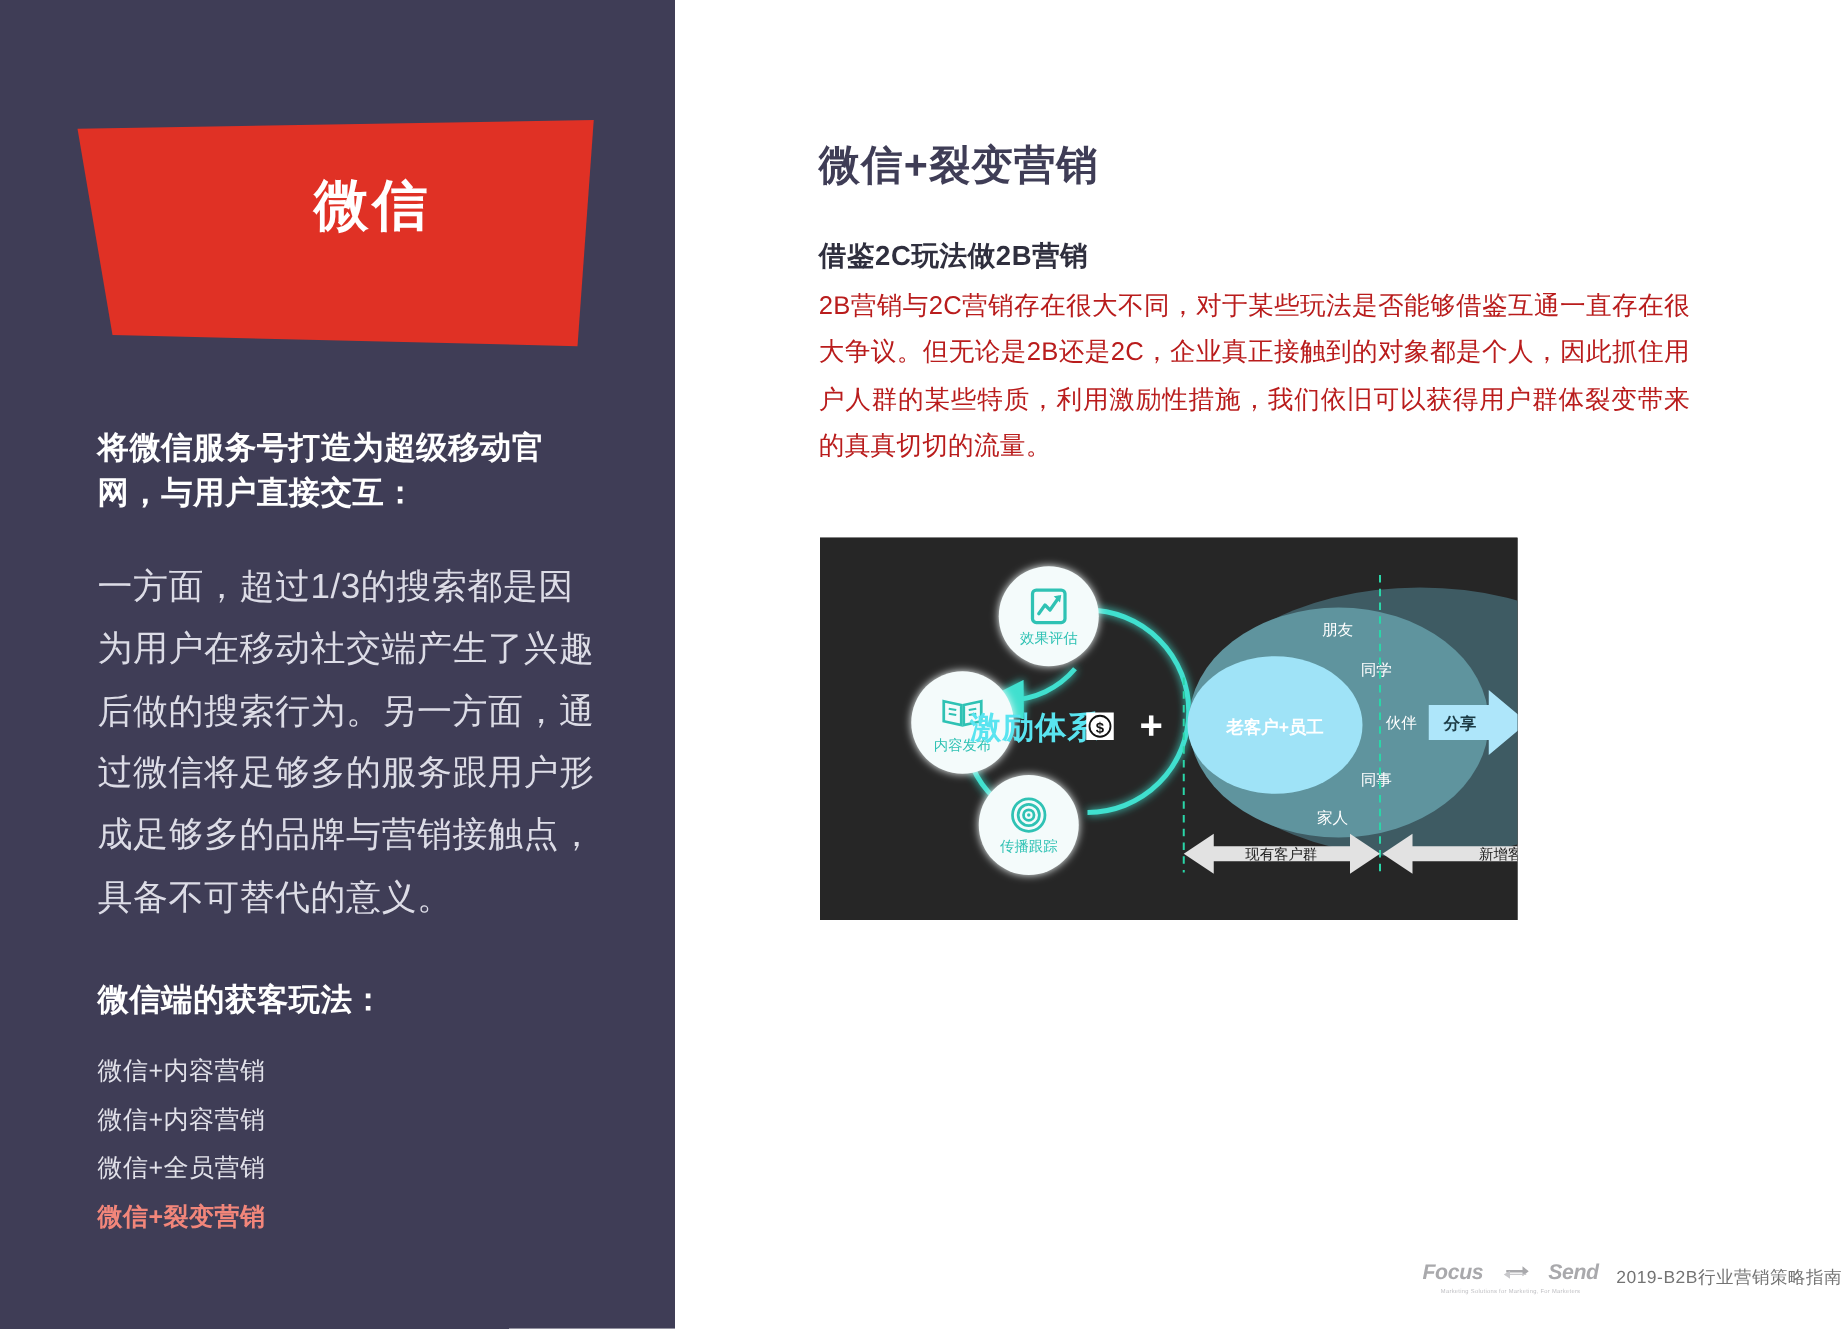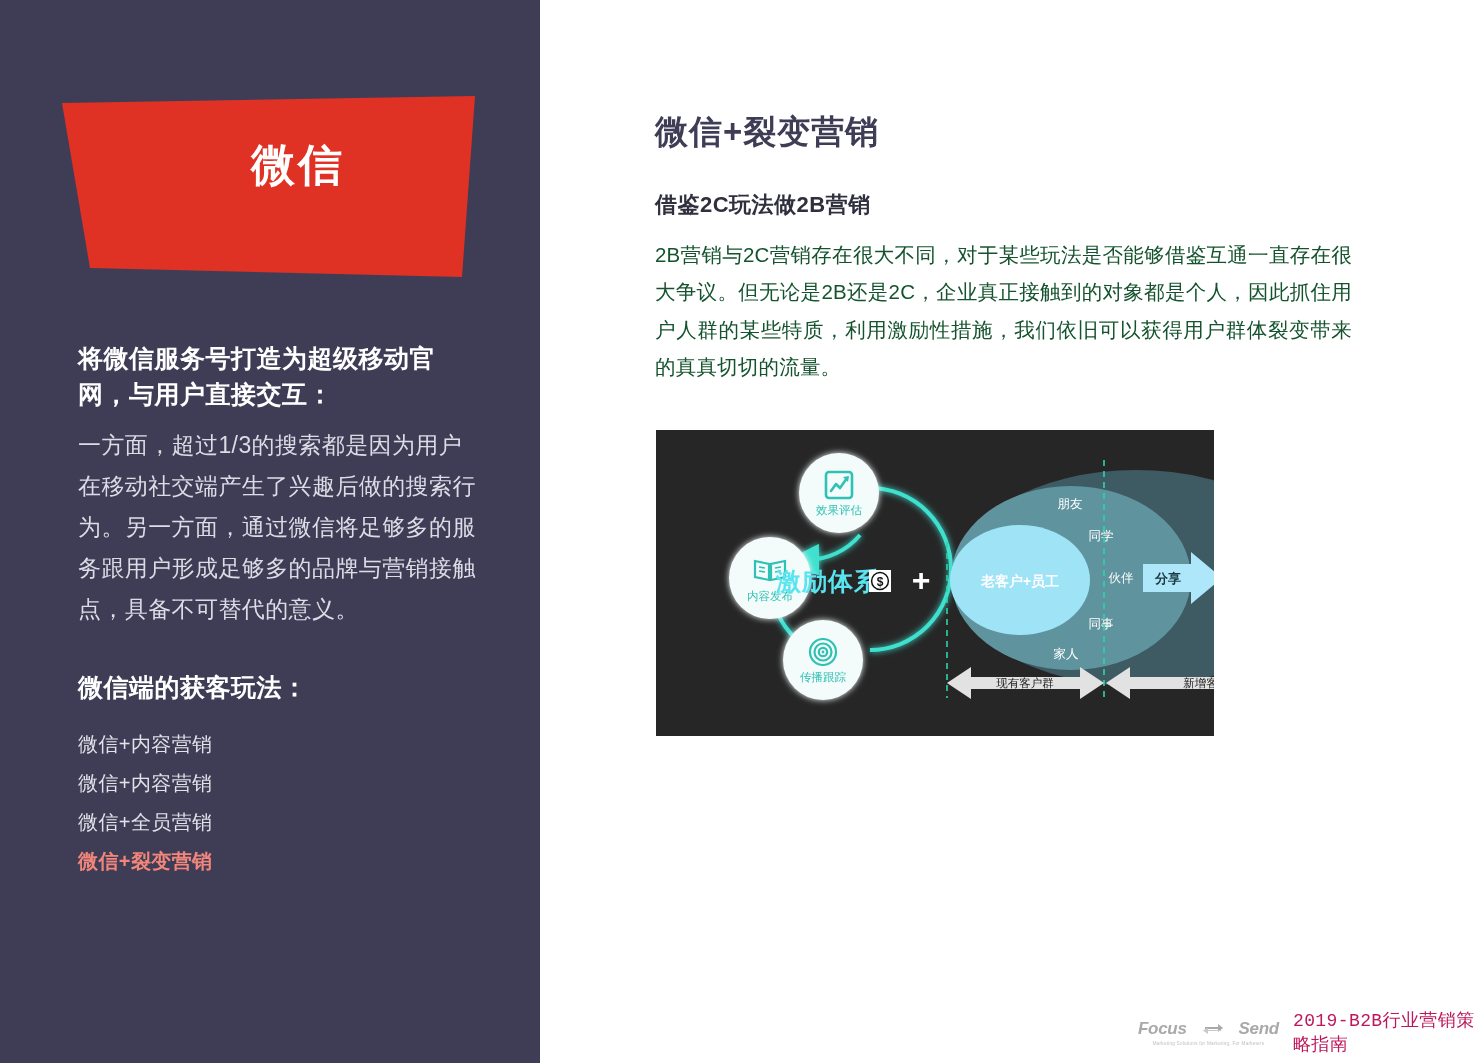--- a/index.html
+++ b/index.html
@@ -28,22 +28,22 @@
   }
 
   #side-body{
     position:absolute; left:78px; top:325px; width:400px;
   }
   .side-h{
     color:#ffffff; font-size:25px; font-weight:bold;
     line-height:1.42; letter-spacing:.5px;margin-top:16px;
   }
   .side-p{
-    color:#dcdce6; font-size:23px; line-height:1.78;
-    letter-spacing:.4px; margin-top:13px;
+    color:#dcdce6; font-size:28px; line-height:1.78;
+    letter-spacing:.4px; margin-top:32px;
   }
   #side-h2{ margin-top:40px; }
   #play-list{ margin-top:20px; list-style:none; }
   #play-list li{
     color:#e2e2ea; font-size:20px; line-height:1.95;
     letter-spacing:.4px;
   }
   #play-list li.active{
     color:#f2867a; font-weight:bold;
   }
@@ -56,22 +56,22 @@
     position:absolute; left:115px; top:110px;
     font-size:33px; font-weight:bold; color:#3f3d56;
     letter-spacing:1px;
   }
   #sub-title{
     position:absolute; left:115px; top:190px;
     font-size:22px; font-weight:bold; color:#2f2f3e;
     letter-spacing:.5px;
   }
   #body-copy{
-    position:absolute; left:115px; top:236px; width:697px;
-    font-size:20.5px; line-height:1.82; color:#14532d;
+    position:absolute; left:115px; top:226px; width:697px;
+    font-size:20.5px; line-height:1.82; color:#b91c1c;
     letter-spacing:.2px; text-align:justify;
   }
 
   
   #diagram{
     position:absolute; left:116px; top:430px;
     width:558px; height:306px;
     background:#262626;
     overflow:hidden;
   }
@@ -87,21 +87,21 @@
   .logo-word{
     font-size:17px; font-weight:bold; color:#a9a9ac;
     font-style:italic; letter-spacing:-.3px;
   }
   #logo-mark{ margin:0 1px; }
   #logo-tag{
     font-size:4.6px; color:#c0c0c4; letter-spacing:.25px;
     margin-top:2px; white-space:nowrap;
   }
   #footer-text{
-    font-size:18px; color:#be185d; letter-spacing:.4px;font-family:Liberation Mono, monospace;
+    font-size:14px; color:#737373; letter-spacing:.4px;
   }
 </style>
 </head>
 <body>
 
 <div id="sidebar">
 
   <div id="banner">
     <svg width="540" height="300" viewBox="0 0 540 300">
       <polygon points="62,103 475,96 462,277 90,268" fill="#e03125"></polygon>

